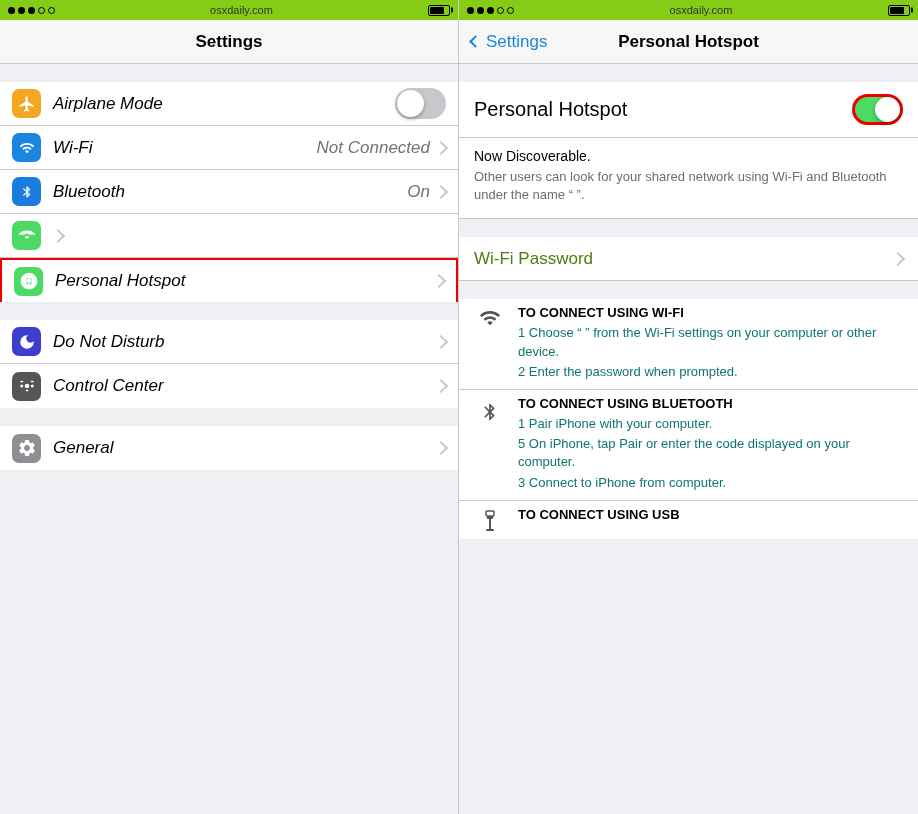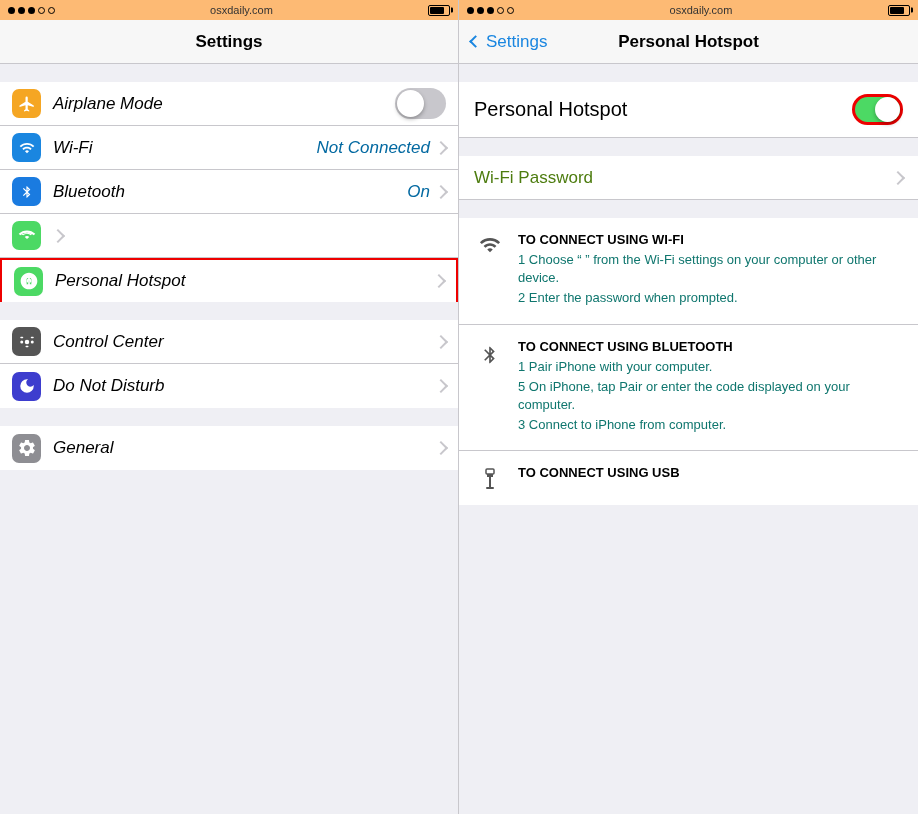--- a/index.html
+++ b/index.html
@@ -17,21 +17,21 @@
       width: 459px;
       height: 814px;
       background: #efeff4;
       display: flex;
       flex-direction: column;
       border-right: 1px solid #c8c7cc;
     }
 
     .status-bar {
       height: 20px;
-      background: #fdba74;
+      background: #84cc16;
       display: flex;
       align-items: center;
       justify-content: space-between;
       padding: 0 8px;
       font-size: 11px;
       color: #000;
     }
 
     .status-bar-left {
       display: flex;
@@ -159,21 +159,21 @@
     }
 
     .row-label {
       flex: 1;
       font-size: 17px;
       color: #000;
     }
 
     .row-value {
       font-size: 17px;
-      color: #0369a1;
+      color: #737373;
       margin-right: 6px;
     }
 
     .chevron {
       width: 10px;
       height: 10px;
       border-right: 2px solid #c8c7cc;
       border-top: 2px solid #c8c7cc;
       transform: rotate(45deg);
       flex-shrink: 0;
@@ -333,21 +333,21 @@
 
     .connect-section {
       background: #fff;
       margin-top: 18px;
       padding: 0;
     }
 
     .connect-row {
       display: flex;
       align-items: flex-start;
-      padding: 14px 15px;
+      padding: 6px 15px;
       border-bottom: 1px solid #c8c7cc;
       gap: 12px;
     }
 
     .connect-icon {
       width: 32px;
       flex-shrink: 0;
       display: flex;
       align-items: center;
       justify-content: center;
@@ -458,45 +458,45 @@
         </div>
         <span class="row-label">Personal Hotspot</span>
         <div class="chevron"></div>
       </div>
     </div>
 
     <div class="section-gap"></div>
 
     <div class="settings-section">
 
+
+      <div class="settings-row">
+        <div class="row-icon" style="background:#3d3dce;">
+          <svg width="18" height="18" viewBox="0 0 24 24">
+            <path class="icon-svg" d="M12 3a9 9 0 1 0 9 9c0-.46-.04-.92-.1-1.36a5.389 5.389 0 0 1-4.4 2.26 5.403 5.403 0 0 1-3.14-9.8c-.44-.06-.9-.1-1.36-.1z"></path>
+          </svg>
+        </div>
+        <span class="row-label">Do Not Disturb</span>
+        <div class="chevron"></div>
+      </div>
 
       <div class="settings-row">
         <div class="row-icon" style="background:#555;">
           <svg width="18" height="18" viewBox="0 0 24 24">
             <circle class="icon-svg" cx="12" cy="12" r="3"></circle>
             <circle class="icon-svg" cx="5" cy="12" r="2"></circle>
             <circle class="icon-svg" cx="19" cy="12" r="2"></circle>
             <rect class="icon-svg" x="3" y="5" width="4" height="2" rx="1"></rect>
             <rect class="icon-svg" x="17" y="5" width="4" height="2" rx="1"></rect>
             <rect class="icon-svg" x="10" y="17" width="4" height="2" rx="1"></rect>
           </svg>
         </div>
         <span class="row-label">Control Center</span>
         <div class="chevron"></div>
       </div>
-
-      <div class="settings-row">
-        <div class="row-icon" style="background:#3d3dce;">
-          <svg width="18" height="18" viewBox="0 0 24 24">
-            <path class="icon-svg" d="M12 3a9 9 0 1 0 9 9c0-.46-.04-.92-.1-1.36a5.389 5.389 0 0 1-4.4 2.26 5.403 5.403 0 0 1-3.14-9.8c-.44-.06-.9-.1-1.36-.1z"></path>
-          </svg>
-        </div>
-        <span class="row-label">Do Not Disturb</span>
-        <div class="chevron"></div>
-      </div>
     </div>
 
     <div class="section-gap"></div>
 
     <div class="settings-section">
       <div class="settings-row">
         <div class="row-icon" style="background:#8e8e93;">
           <svg width="20" height="20" viewBox="0 0 24 24">
             <path class="icon-svg" d="M19.14 12.94c.04-.3.06-.61.06-.94 0-.32-.02-.64-.07-.94l2.03-1.58c.18-.14.23-.41.12-.61l-1.92-3.32c-.12-.22-.37-.29-.59-.22l-2.39.96c-.5-.38-1.03-.7-1.62-.94l-.36-2.54c-.04-.24-.24-.41-.48-.41h-3.84c-.24 0-.43.17-.47.41l-.36 2.54c-.59.24-1.13.57-1.62.94l-2.39-.96c-.22-.08-.47 0-.59.22L2.74 8.87c-.12.21-.08.47.12.61l2.03 1.58c-.05.3-.07.62-.07.94s.02.64.07.94l-2.03 1.58c-.18.14-.23.41-.12.61l1.92 3.32c.12.22.37.29.59.22l2.39-.96c.5.38 1.03.7 1.62.94l.36 2.54c.05.24.24.41.48.41h3.84c.24 0 .44-.17.47-.41l.36-2.54c.59-.24 1.13-.56 1.62-.94l2.39.96c.22.08.47 0 .59-.22l1.92-3.32c.12-.22.07-.47-.12-.61l-2.01-1.58zM12 15.6c-1.98 0-3.6-1.62-3.6-3.6s1.62-3.6 3.6-3.6 3.6 1.62 3.6 3.6-1.62 3.6-3.6 3.6z"></path>
           </svg>
@@ -536,20 +536,24 @@
   </div>
 
   <div class="right-content">
 
     <div style="height:18px; background:#efeff4;"></div>
     <div class="hotspot-toggle-row">
       <span class="hotspot-label">Personal Hotspot</span>
       <div class="toggle-green"></div>
     </div>
 
+    <div class="discoverable-section">
+      <div class="discoverable-title">Now Discoverable.</div>
+      <div class="discoverable-desc">Other users can look for your shared network using Wi-Fi and Bluetooth under the name “                ”.</div>
+    </div>
 
     <div class="wifi-password-row">
       <span class="wifi-password-label">Wi-Fi Password</span>
       <div class="chevron"></div>
     </div>
 
     <div class="connect-section">
 
       <div class="connect-row">
         <div class="connect-icon">

